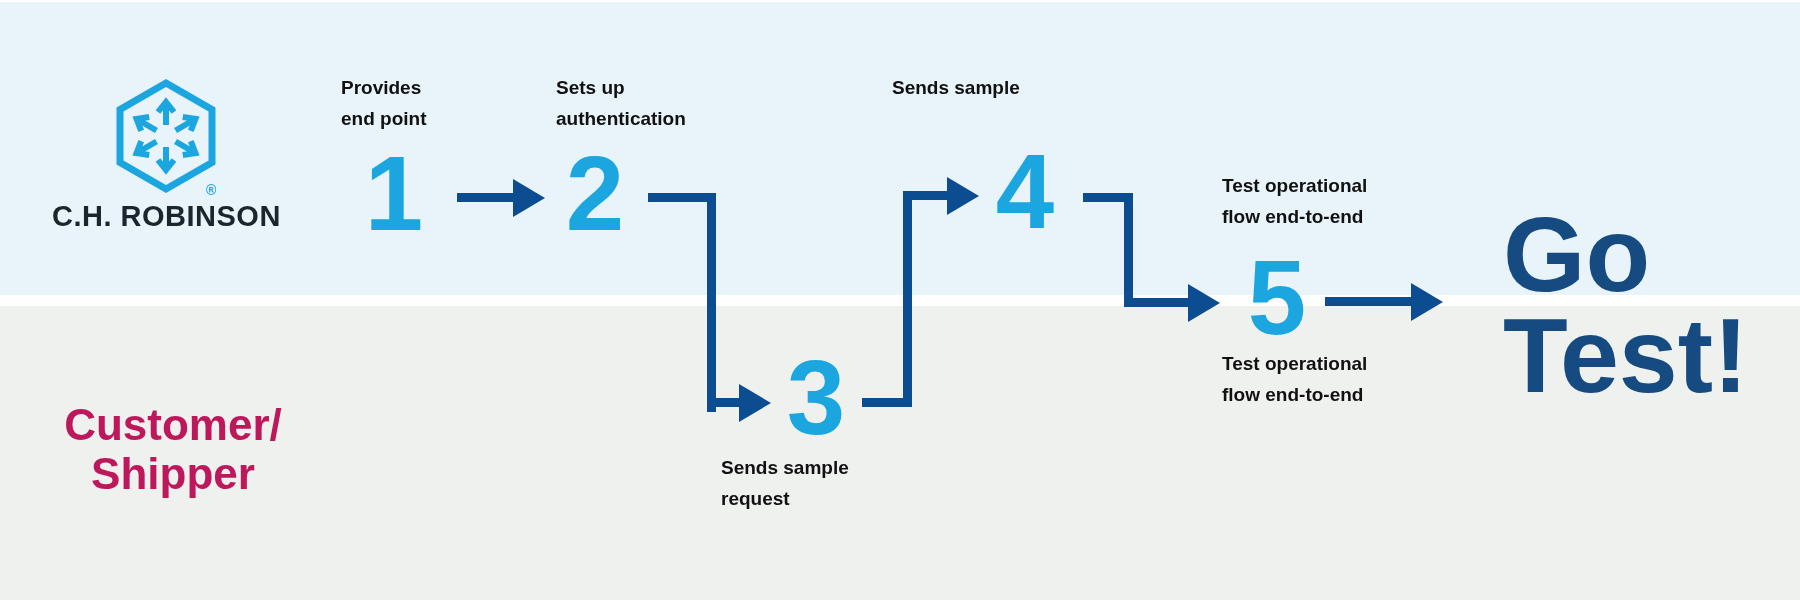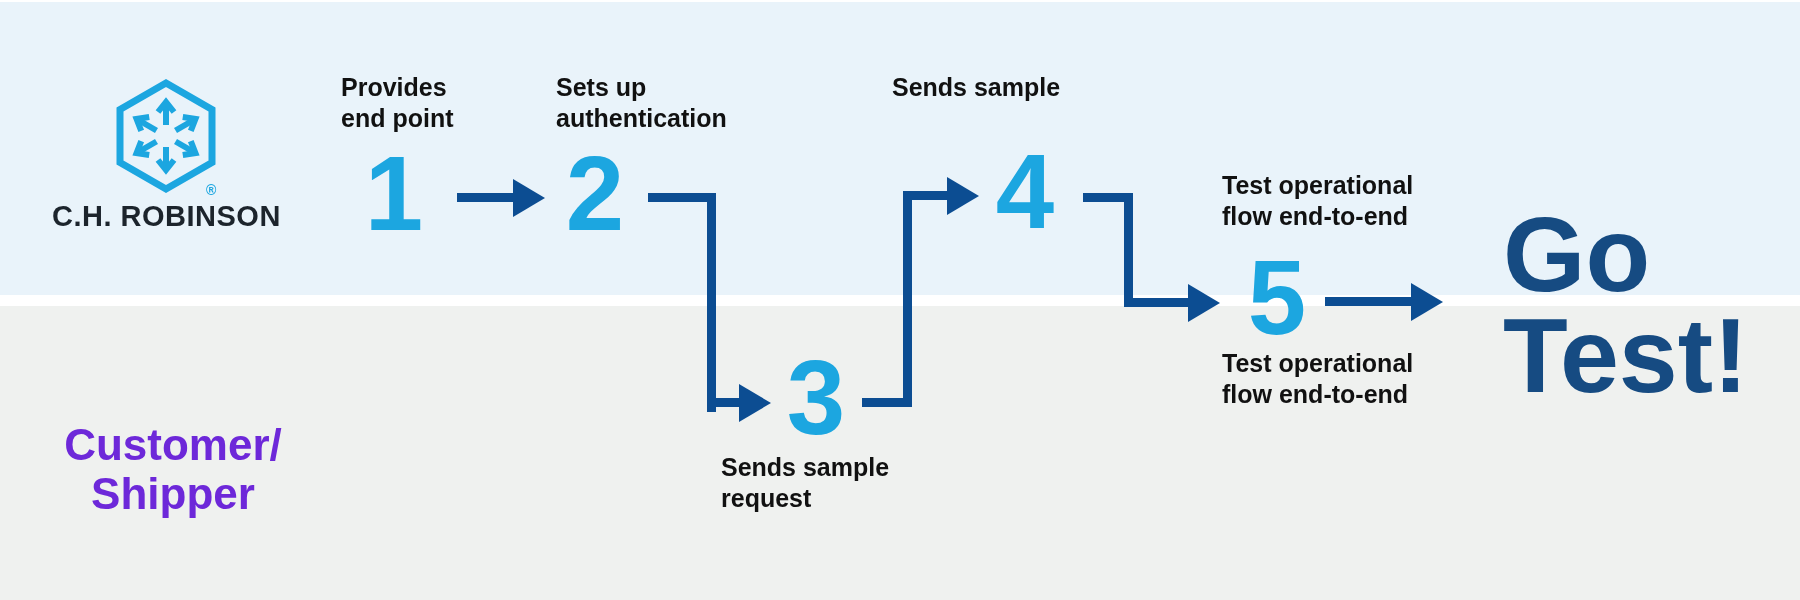--- a/index.html
+++ b/index.html
@@ -10,30 +10,30 @@
   .lane-top    { position:absolute; left:0; top:2px;  width:1800px; height:293px; background:#E9F3FA; }
   .lane-bottom { position:absolute; left:0; top:306px; width:1800px; height:294px; background:#EFF1EF; }
 
   .brand-logo { position:absolute; left:106px; top:76px; width:120px; height:122px; }
   .brand-name {
     position:absolute; left:52px; top:200px; width:225px; text-align:left;
     font-size:29px; font-weight:bold; letter-spacing:0.5px; color:#1C242C; white-space:nowrap;
   }
 
   .customer-label {
-    position:absolute; left:48px; top:420px; width:250px; text-align:center;
-    font-size:44px; font-weight:bold; color:#6d28d9; line-height:49px;
+    position:absolute; left:48px; top:400px; width:250px; text-align:center;
+    font-size:44px; font-weight:bold; color:#be185d; line-height:49px;
   }
 
   .step-num {
     position:absolute; transform:translate(-50%,-50%);
     font-size:105px; font-weight:bold; color:#1CA6E0; line-height:1;
   }
   .step-label {
-    position:absolute; font-size:25px; font-weight:bold; color:#111111; line-height:31px; white-space:nowrap;
+    position:absolute; font-size:19px; font-weight:bold; color:#111111; line-height:31px; white-space:nowrap;
   }
   .golive {
     position:absolute; left:1503px; top:204px;
     font-size:106px; font-weight:bold; color:#164B82; line-height:101px; white-space:nowrap;
   }
 
   .seg { position:absolute; background:#0C4D92; }
   .head-right {
     position:absolute; width:0; height:0;
     border-top:19px solid transparent; border-bottom:19px solid transparent;

